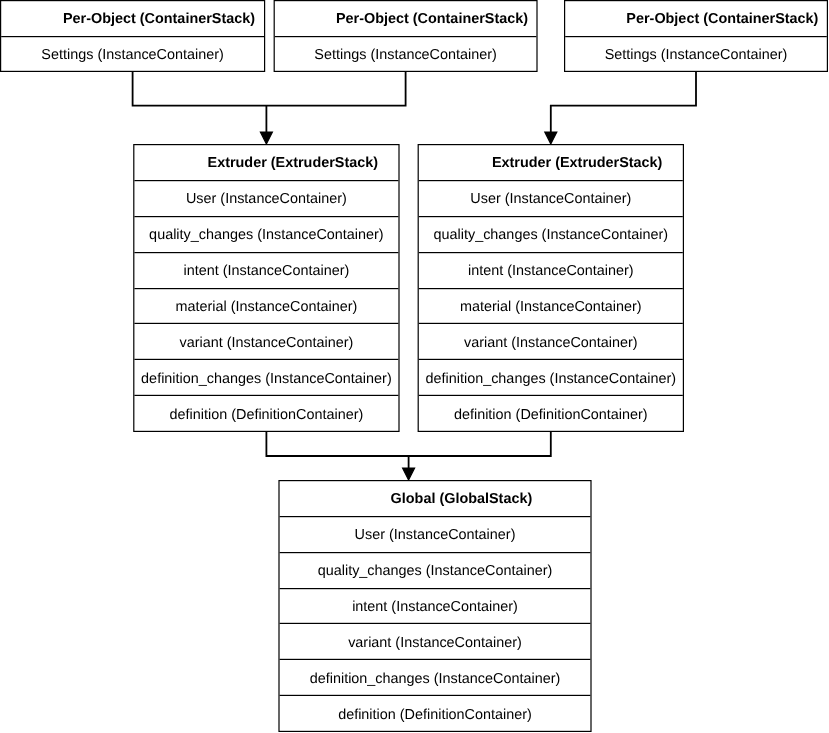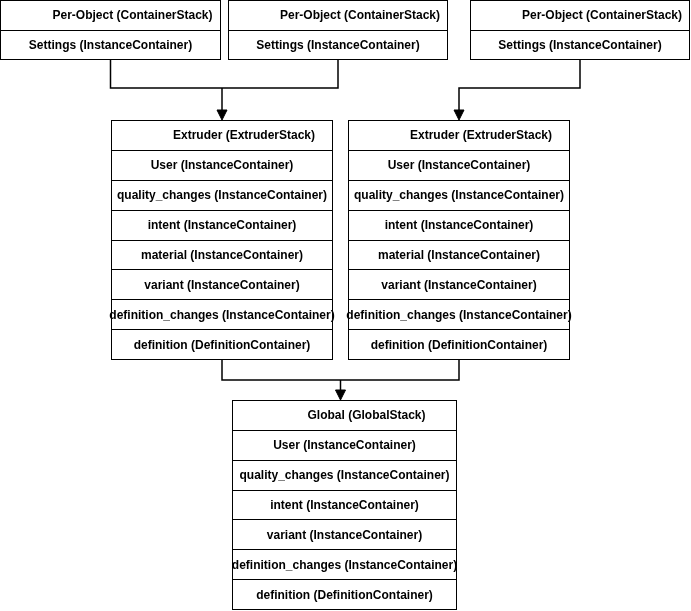--- a/index.html
+++ b/index.html
@@ -32,31 +32,30 @@
   .stack .row{
     flex:1;
     display:flex;
     align-items:center;
     justify-content:center;
     font-size:12px;
     line-height:1;
     border-top:1.5px solid var(--line);
     white-space:nowrap;
     text-align:center;
-    font-weight:bold;
   }
   .stack .row:first-child{border-top:none;}
   .stack .row.hdr{font-weight:bold;padding-left:44px;}
   
   .po1{left:0px;   top:0px;   width:221px; height:60px;}
   .po2{left:228px; top:0px;   width:220px; height:60px;}
   .po3{left:470px; top:0px;   width:220px; height:60px;}
   .ex1{left:111px; top:120px; width:222px; height:240px;}
   .ex2{left:348px; top:120px; width:222px; height:240px;}
-  .gl {left:232px; top:400px; width:225px; height:210px;}
+  .gl {left:232px; top:400px; width:261px; height:210px;}
 </style>
 </head>
 <body>
 
 <div class="canvas">
 
   <svg class="connectors" viewBox="0 0 691 611">
 
     <path d="M110.5 60 V88 H338 V60"></path>
     <path d="M222 88 V110"></path>

